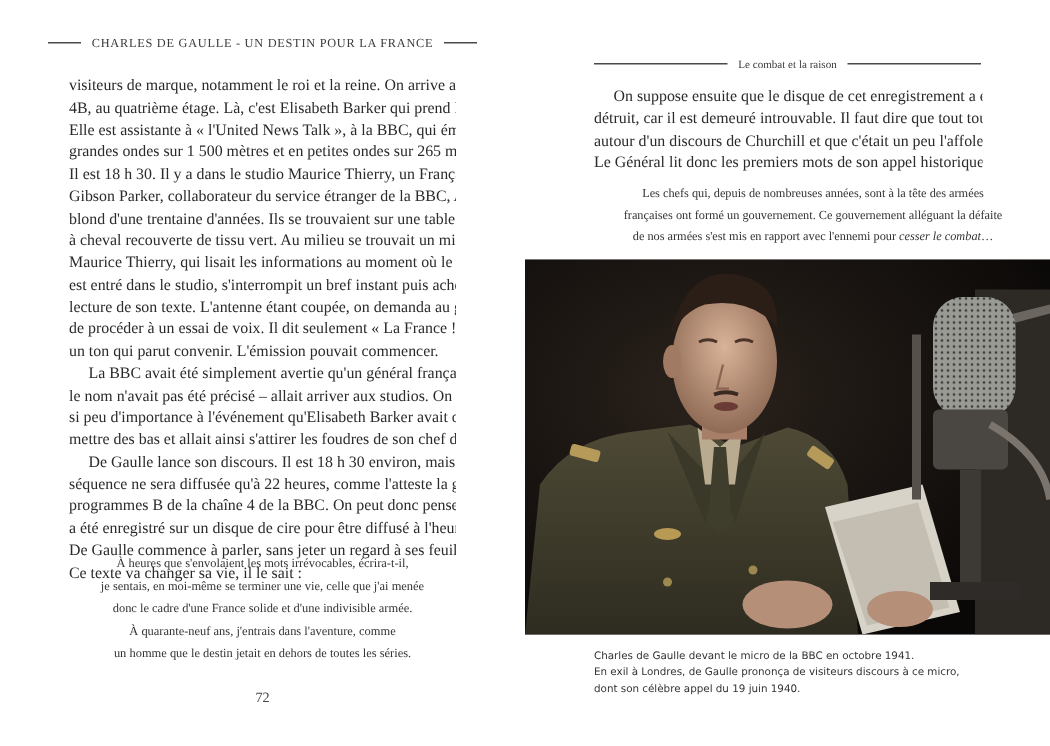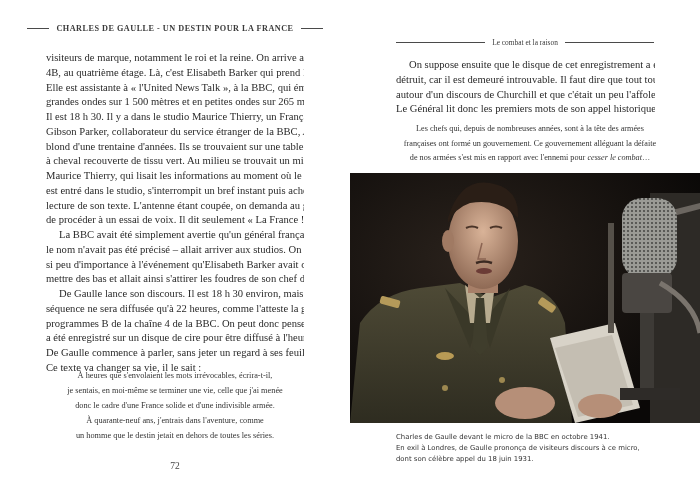--- a/index.html
+++ b/index.html
@@ -13,39 +13,39 @@
     .page-right { left: 350px; width: 350px; }
 
     .running-head {
       position: absolute; top: 24px; display: flex; align-items: center;
       font-size: 8.2px; letter-spacing: 0.5px; color: #3a3a3a; white-space: nowrap;
     }
     .page-left .running-head { left: 46px; width: 258px; }
     .page-right .running-head { left: 46px; width: 258px; margin-top: 14px; }
     .rule { flex: 1; height: 0; border-top: 0.8px solid #4a4a4a; }
     .page-left .rule { flex: 0 0 22px; }
-    .page-left .running-head { justify-content: center; font-weight: bold; }
+    .page-left .running-head { justify-content: center; }
     .running-head .label { padding: 0 7px; }
     .page-right .running-head .label { font-size: 7.4px; letter-spacing: 0; }
 
     .body-text {
       position: absolute; font-size: 10.6px; line-height: 14.75px;
       text-align: justify; color: #2a2a2a;
     }
     .page-left .body-text { left: 46px; width: 258px; top: 51px; }
     .page-right .body-text { left: 46px; width: 259px; top: 58px; }
     .line { display: block; text-align: justify; text-align-last: justify; white-space: nowrap; overflow: hidden; }
     .line.last { text-align-last: left; }
     .indent { text-indent: 13px; }
 
     .block-quote {
       position: absolute; left: 46px; width: 258px; top: 368px;
       font-size: 8.3px; line-height: 15px; text-align: center; color: #333;
     }
-    .page-right .block-quote { top: 122px; left: 44px; width: 272px; font-size: 8.2px; line-height: 14.6px; text-align: center; }
+    .page-right .block-quote { top: 122px; left: 56px; width: 272px; font-size: 8.2px; line-height: 14.6px; text-align: center; }
     .block-quote i { font-style: italic; }
 
     .folio {
       position: absolute; top: 461px; left: 0; width: 350px; text-align: center;
       font-size: 9.5px; color: #444;
     }
 
     .photo {
       position: absolute; left: 0; top: 173px; width: 350px; height: 250px; overflow: hidden;
       background: #0d0b09;
@@ -72,20 +72,21 @@
     <span class="line">Elle est assistante à « l'United News Talk », à la BBC, qui émet en</span>
     <span class="line">grandes ondes sur 1 500 mètres et en petites ondes sur 265 mètres.</span>
     <span class="line">Il est 18 h 30. Il y a dans le studio Maurice Thierry, un Français, et</span>
     <span class="line">Gibson Parker, collaborateur du service étranger de la BBC, Anglais</span>
     <span class="line">blond d'une trentaine d'années. Ils se trouvaient sur une table en fer</span>
     <span class="line">à cheval recouverte de tissu vert. Au milieu se trouvait un micro.</span>
     <span class="line">Maurice Thierry, qui lisait les informations au moment où le Général</span>
     <span class="line">est entré dans le studio, s'interrompit un bref instant puis acheva la</span>
     <span class="line">lecture de son texte. L'antenne étant coupée, on demanda au général</span>
     <span class="line">de procéder à un essai de voix. Il dit seulement « La France ! », sur</span>
+    <span class="line last">un ton qui parut convenir. L'émission pouvait commencer.</span>
 
     <span class="line indent">La BBC avait été simplement avertie qu'un général français – dont</span>
     <span class="line">le nom n'avait pas été précisé – allait arriver aux studios. On attachait</span>
     <span class="line">si peu d'importance à l'événement qu'Elisabeth Barker avait omis de</span>
     <span class="line last">mettre des bas et allait ainsi s'attirer les foudres de son chef de service.</span>
 
     <span class="line indent">De Gaulle lance son discours. Il est 18 h 30 environ, mais la</span>
     <span class="line">séquence ne sera diffusée qu'à 22 heures, comme l'atteste la grille de</span>
     <span class="line">programmes B de la chaîne 4 de la BBC. On peut donc penser qu'il</span>
     <span class="line">a été enregistré sur un disque de cire pour être diffusé à l'heure dite.</span>
@@ -185,15 +186,15 @@
       <rect x="258" y="50" width="6" height="110" fill="#555049"></rect>
       <rect x="290" y="140" width="14" height="80" fill="#3d3a36"></rect>
       <rect x="270" y="215" width="60" height="12" fill="#2e2b28"></rect>
       <path d="M310 110 Q345 130 350 160" stroke="#7a746d" stroke-width="5" fill="none"></path>
     </svg>
   </div>
 
   <div class="caption">
     <div>Charles de Gaulle devant le micro de la BBC en octobre 1941.</div>
     <div>En exil à Londres, de Gaulle prononça de visiteurs discours à ce micro,</div>
-    <div>dont son célèbre appel du 18 juin 1931.</div>
+    <div>dont son célèbre appel du 19 juin 1940.</div>
   </div>
 </div>
 
 </body></html>

